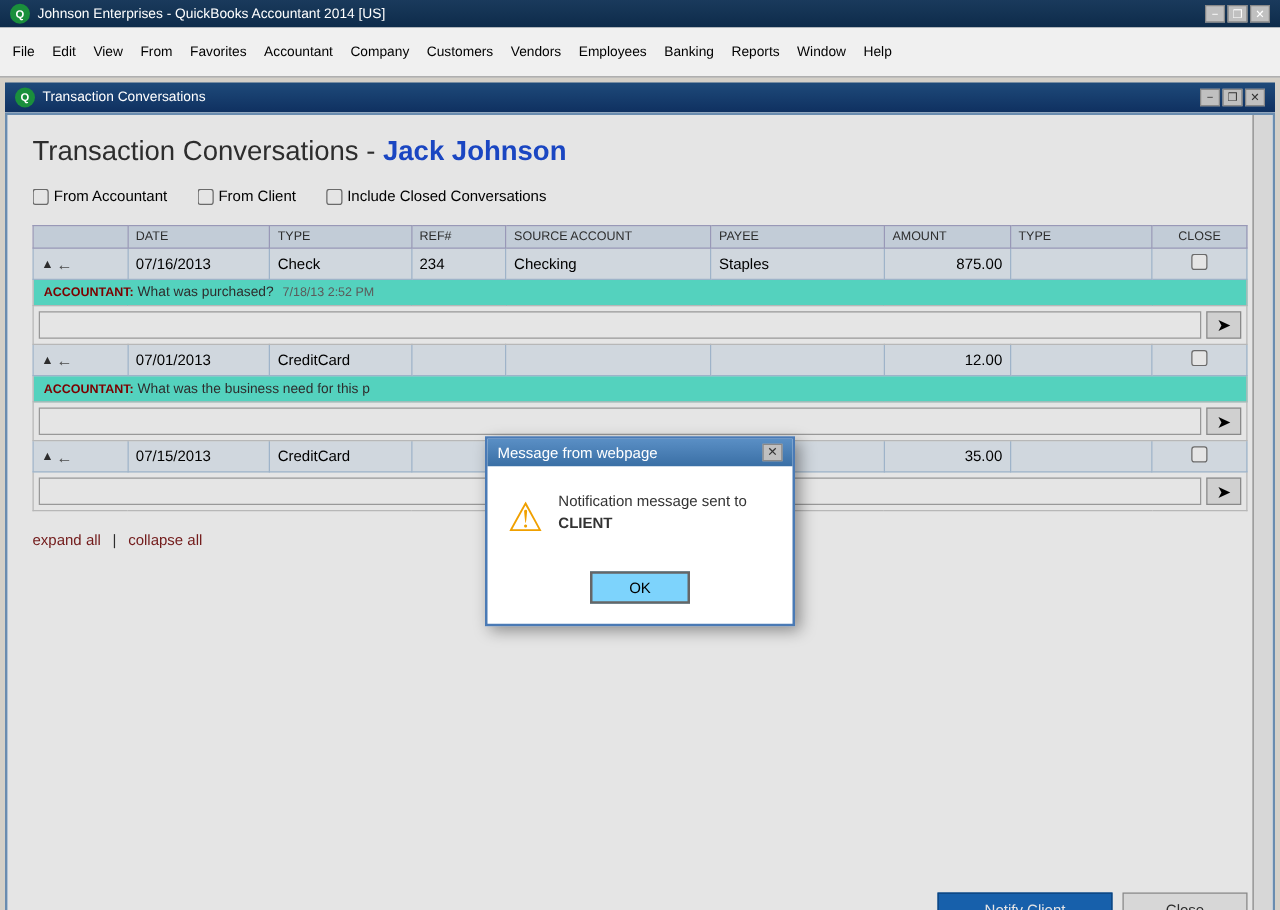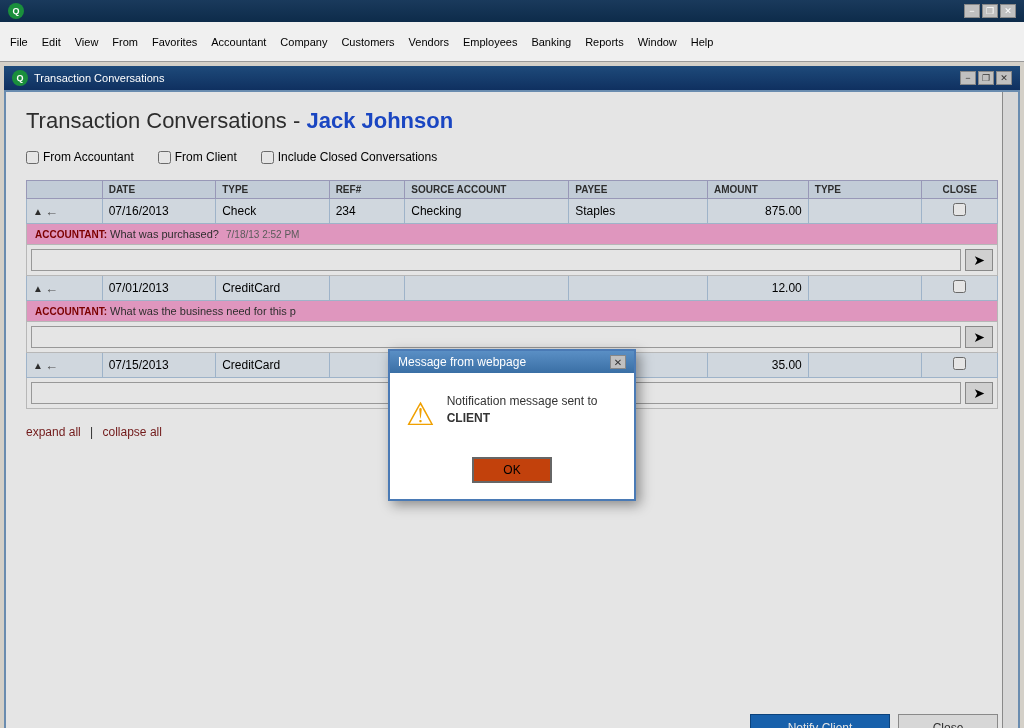--- a/index.html
+++ b/index.html
@@ -123,21 +123,21 @@
     .trans-table {
       width: 100%;
       border-collapse: collapse;
       margin-bottom: 8px;
     }
     .trans-table th {
       background: #d8e4f0;
       border: 1px solid #aac;
       padding: 3px 6px;
       font-size: 10px;
-      font-weight: bold;
+      font-weight: normal;
       color: #333;
       text-align: left;
     }
     .trans-table .col-icon { width: 60px; }
     .trans-table .col-date { width: 90px; }
     .trans-table .col-type { width: 90px; }
     .trans-table .col-ref { width: 60px; }
     .trans-table .col-source { width: 130px; }
     .trans-table .col-payee { width: 110px; }
     .trans-table .col-amount { width: 80px; text-align: right; }
@@ -154,21 +154,21 @@
     }
     .trans-row td.amount-cell { text-align: right; }
     .trans-row td.center-cell { text-align: center; }
 
     .row-icons { display: flex; align-items: center; gap: 2px; }
     .triangle-icon { font-size: 10px; color: #333; cursor: pointer; }
     .arrow-icon { color: #555; font-size: 13px; }
 
     
     .convo-row td {
-      background: #f9a8d4;
+      background: #5eead4;
       border: 1px solid #ccc;
       padding: 4px 8px;
       font-size: 11px;
     }
     .accountant-label {
       color: #8b0000;
       font-weight: bold;
       font-size: 10px;
       text-transform: uppercase;
     }
@@ -291,21 +291,21 @@
       color: #333;
       line-height: 1.4;
     }
     .modal-message .client-bold { font-weight: bold; }
     .modal-footer {
       padding: 8px 16px 16px;
       display: flex;
       justify-content: center;
     }
     .ok-btn {
-      background: #c2410c;
+      background: #7dd3fc;
       border: 2px solid #666;
       padding: 4px 28px;
       font-size: 12px;
       cursor: pointer;
       min-width: 80px;
     }
 
     
     .qb-icon {
       width: 16px; height: 16px;
@@ -314,20 +314,21 @@
       display: flex; align-items: center; justify-content: center;
       color: white; font-size: 9px; font-weight: bold;
     }
   </style>
 </head>
 <body>
 
 <div class="title-bar">
   <div class="title-bar-left">
     <div class="qb-icon">Q</div>
+    <span>Johnson Enterprises  - QuickBooks Accountant 2014 [US]</span>
   </div>
   <div class="title-bar-controls">
     <div class="title-bar-btn">−</div>
     <div class="title-bar-btn">❐</div>
     <div class="title-bar-btn">✕</div>
   </div>
 </div>
 
 <div class="menu-bar">
   <span class="menu-item">File</span>

